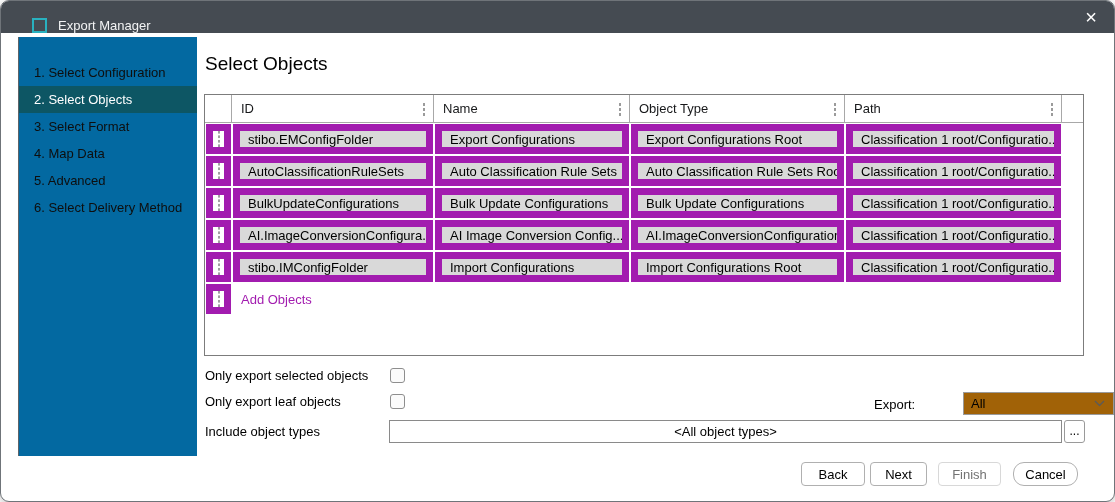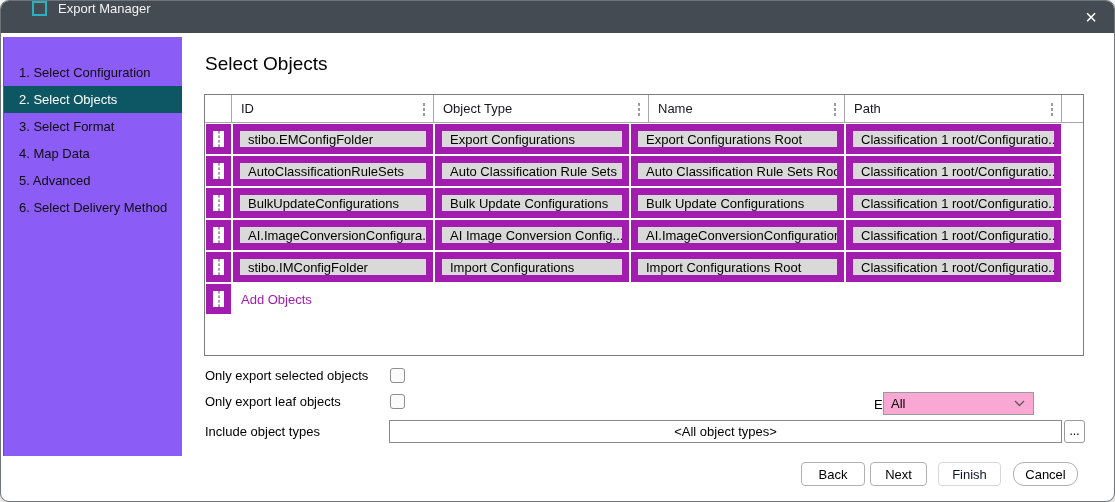--- a/index.html
+++ b/index.html
@@ -5,36 +5,36 @@
   * { box-sizing: border-box; margin: 0; padding: 0; }
   html, body { background: #ffffff; font-family: "Liberation Sans", sans-serif; }
   .window {
     position: relative; width: 1115px; height: 502px;
     border: 1px solid #6f7479; border-radius: 9px; overflow: hidden;
     background: #ffffff; box-shadow: 0 2px 8px rgba(0,0,0,.25);
   }
   
   .titlebar {
     position: absolute; left: 0; top: 0; width: 100%; height: 32px;
-    background: #454b52; display: flex; align-items: flex-start;
+    background: #454b52; display: flex; align-items: flex-end;
   }
   .app-icon {
     width: 15px; height: 15px; border: 2px solid #29b1bf;
     margin-left: 31px; flex: none;
   }
   .title-text { color: #f2f3f4; font-size: 13px; margin-left: 11px; }
   .close-btn {
     position: absolute; right: 0; top: 0; width: 46px; height: 32px;
     display: flex; align-items: center; justify-content: center;
     color: #ffffff; font-size: 20px; line-height: 1; cursor: default;
   }
   
   .sidebar {
-    position: absolute; left: 2px; top: 36px; width: 179px; height: 419px;
-    background: #8b5cf6; border-left: 1px solid #5d6368; padding-top: 22px;
+    position: absolute; left: 17px; top: 36px; width: 179px; height: 419px;
+    background: #0369a1; border-left: 1px solid #5d6368; padding-top: 22px;
   }
   .step { height: 27px; line-height: 27px; padding-left: 15px; font-size: 13px;
           color: #0e0e0e; white-space: nowrap; }
   .step.selected { background: #0d5664; color: #ffffff; }
   
   .heading { position: absolute; left: 204px; top: 52px; font-size: 19px; color: #000; }
   
   .tbl {
     position: absolute; left: 203px; top: 93px; width: 880px; height: 262px;
     border: 1px solid #7c7c7c; background: #fff;
@@ -72,22 +72,22 @@
     margin: 1px 0 0 9px; align-self: center; font-size: 13px;
     color: #a21caf; text-decoration: none; cursor: pointer;
   }
   
   .lbl { position: absolute; font-size: 13px; color: #000; white-space: nowrap; }
   .checkbox {
     position: absolute; width: 15px; height: 15px; background: #fbfbfb;
     border: 1px solid #8e8e8e; border-radius: 3px;
   }
   .select {
-    position: absolute; left: 882px; top: 391px; width: 151px; height: 23px;
-    border: 1px solid #9a9a9a; background: #f9a8d4; display: flex;
+    position: absolute; left: 962px; top: 391px; width: 151px; height: 23px;
+    border: 1px solid #9a9a9a; background: #a16207; display: flex;
     align-items: center; justify-content: space-between;
     padding: 0 8px 0 7px; font-size: 13px;
   }
   .textfield {
     position: absolute; left: 388px; top: 419px; width: 673px; height: 23px;
     border: 1px solid #8a8a8a; background: #fff; display: flex;
     align-items: center; justify-content: center; font-size: 13px; color: #000;
   }
   .browse {
     position: absolute; left: 1063px; top: 419px; width: 21px; height: 23px;
@@ -95,21 +95,21 @@
     font-size: 12px; line-height: 17px; text-align: center; font-family: inherit;
   }
   
   .btn {
     position: absolute; top: 461px; height: 24px; border: 1px solid #b0b0b0;
     border-radius: 4px; background: #ffffff; font-size: 13px; color: #000;
     font-family: inherit; cursor: default;
   }
   .btn-back { left: 800px; width: 64px; }
   .btn-next { left: 869px; width: 57px; }
-  .btn-finish { left: 937px; width: 63px; color: #0f172a; border-color: #d8d8d8; }
+  .btn-finish { left: 937px; width: 63px; color: #737373; border-color: #d8d8d8; }
   .btn-cancel { left: 1012px; width: 65px; border-radius: 11px; }
 </style>
 </head>
 <body>
 
 <div class="window">
 
   <div class="titlebar">
     <div class="app-icon"></div>
     <div class="title-text">Export Manager</div>
@@ -127,26 +127,26 @@
 
   <div class="heading">Select Objects</div>
 
   <div class="tbl">
     <div class="thead">
       <div class="th w-handle"></div>
       <div class="th w-id">
         <span>ID</span>
         <span class="mdots"></span>
       </div>
+      <div class="th w-name">
+        <span>Name</span>
+        <span class="mdots"></span>
+      </div>
       <div class="th w-type">
         <span>Object Type</span>
-        <span class="mdots"></span>
-      </div>
-      <div class="th w-name">
-        <span>Name</span>
         <span class="mdots"></span>
       </div>
       <div class="th w-path">
         <span>Path</span>
         <span class="mdots"></span>
       </div>
       <div class="th-gutter"></div>
     </div>
 
     <div class="trow">

